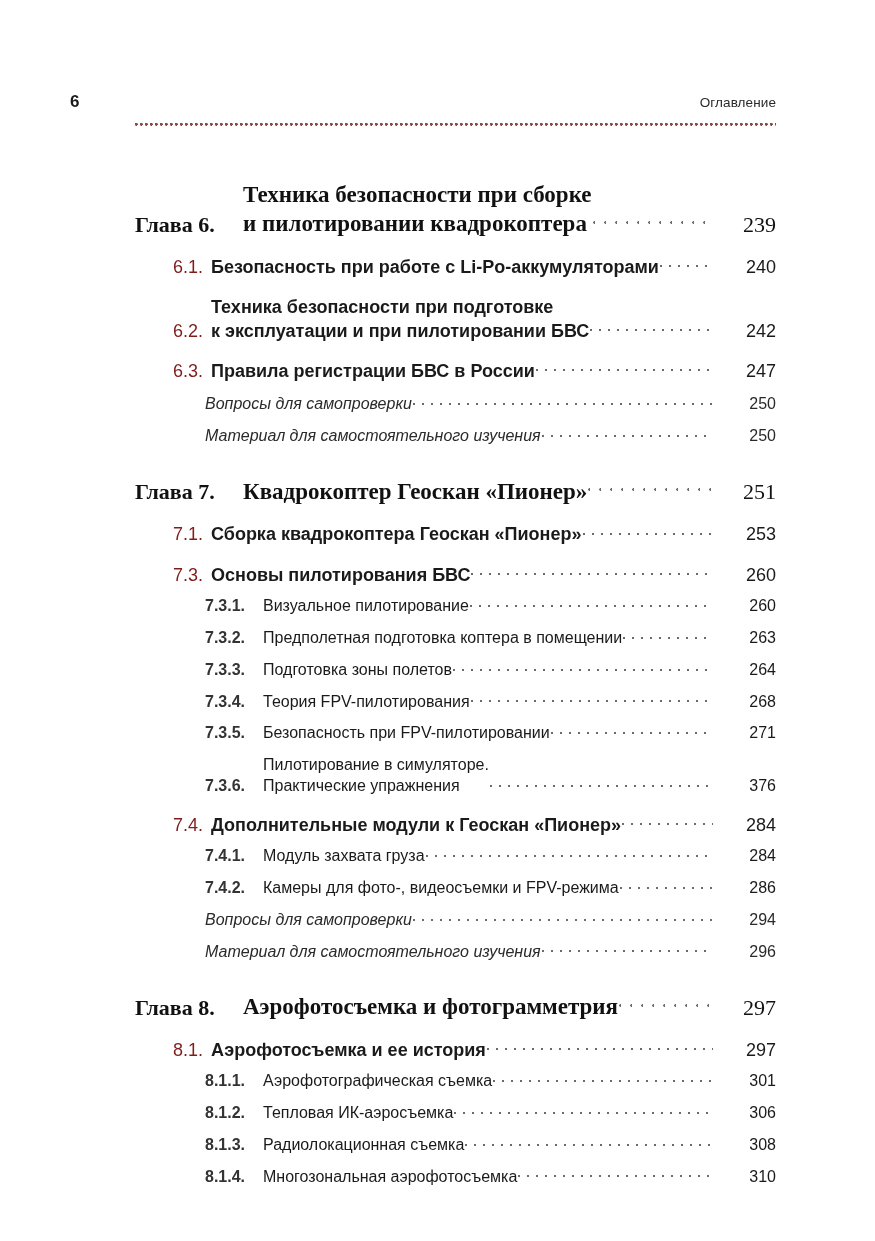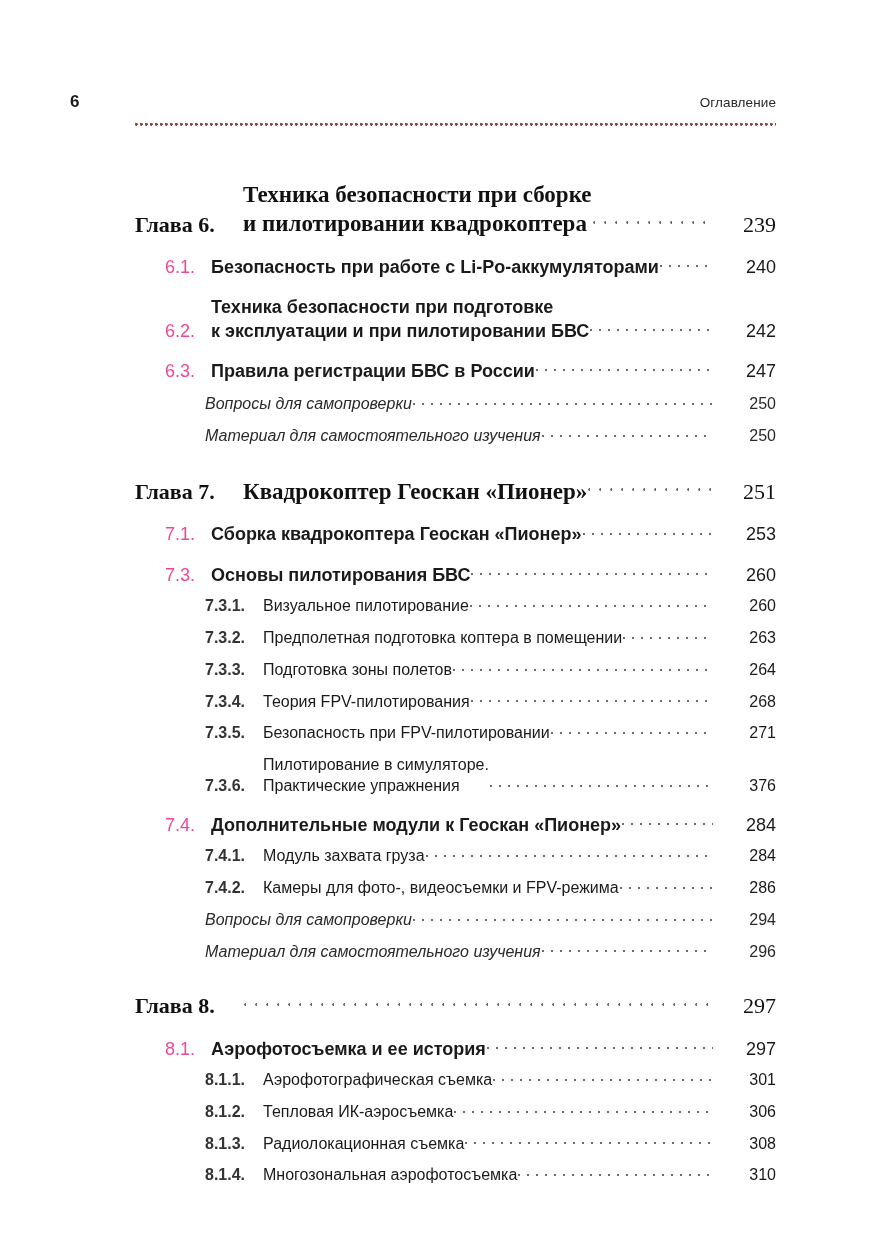--- a/index.html
+++ b/index.html
@@ -139,21 +139,22 @@
   
   .lvl-2 {
     margin-top: 17px;
     padding-left: 95px;
     font-size: 18px;
     line-height: 1.3;
   }
   .lvl-2 .num {
     width: 46px;
     font-weight: normal;
-    color: #ec4899;
+    color: #7f1d1d;
+    text-align: center;
   }
   .lvl-2 .title {
     font-weight: bold;
   }
   .lvl-2 .pageno {
     font-weight: normal;
   }
 
   
   .lvl-3 {
@@ -367,20 +368,21 @@
         <span class="num" style="width: 0px;"></span>
         <span class="title-wrap">
           <span class="title">Материал для самостоятельного изучения</span>
           <span class="leader"></span>
           <span class="pageno">296</span>
         </span>
       </div>
       <div class="entry lvl-chapter">
         <span class="num">Глава 8.</span>
         <span class="title-wrap">
+          <span class="title">Аэрофотосъемка и фотограмметрия</span>
           <span class="leader"></span>
           <span class="pageno">297</span>
         </span>
       </div>
       <div class="entry lvl-2">
         <span class="num">8.1.</span>
         <span class="title-wrap">
           <span class="title">Аэрофотосъемка и ее история</span>
           <span class="leader"></span>
           <span class="pageno">297</span>

